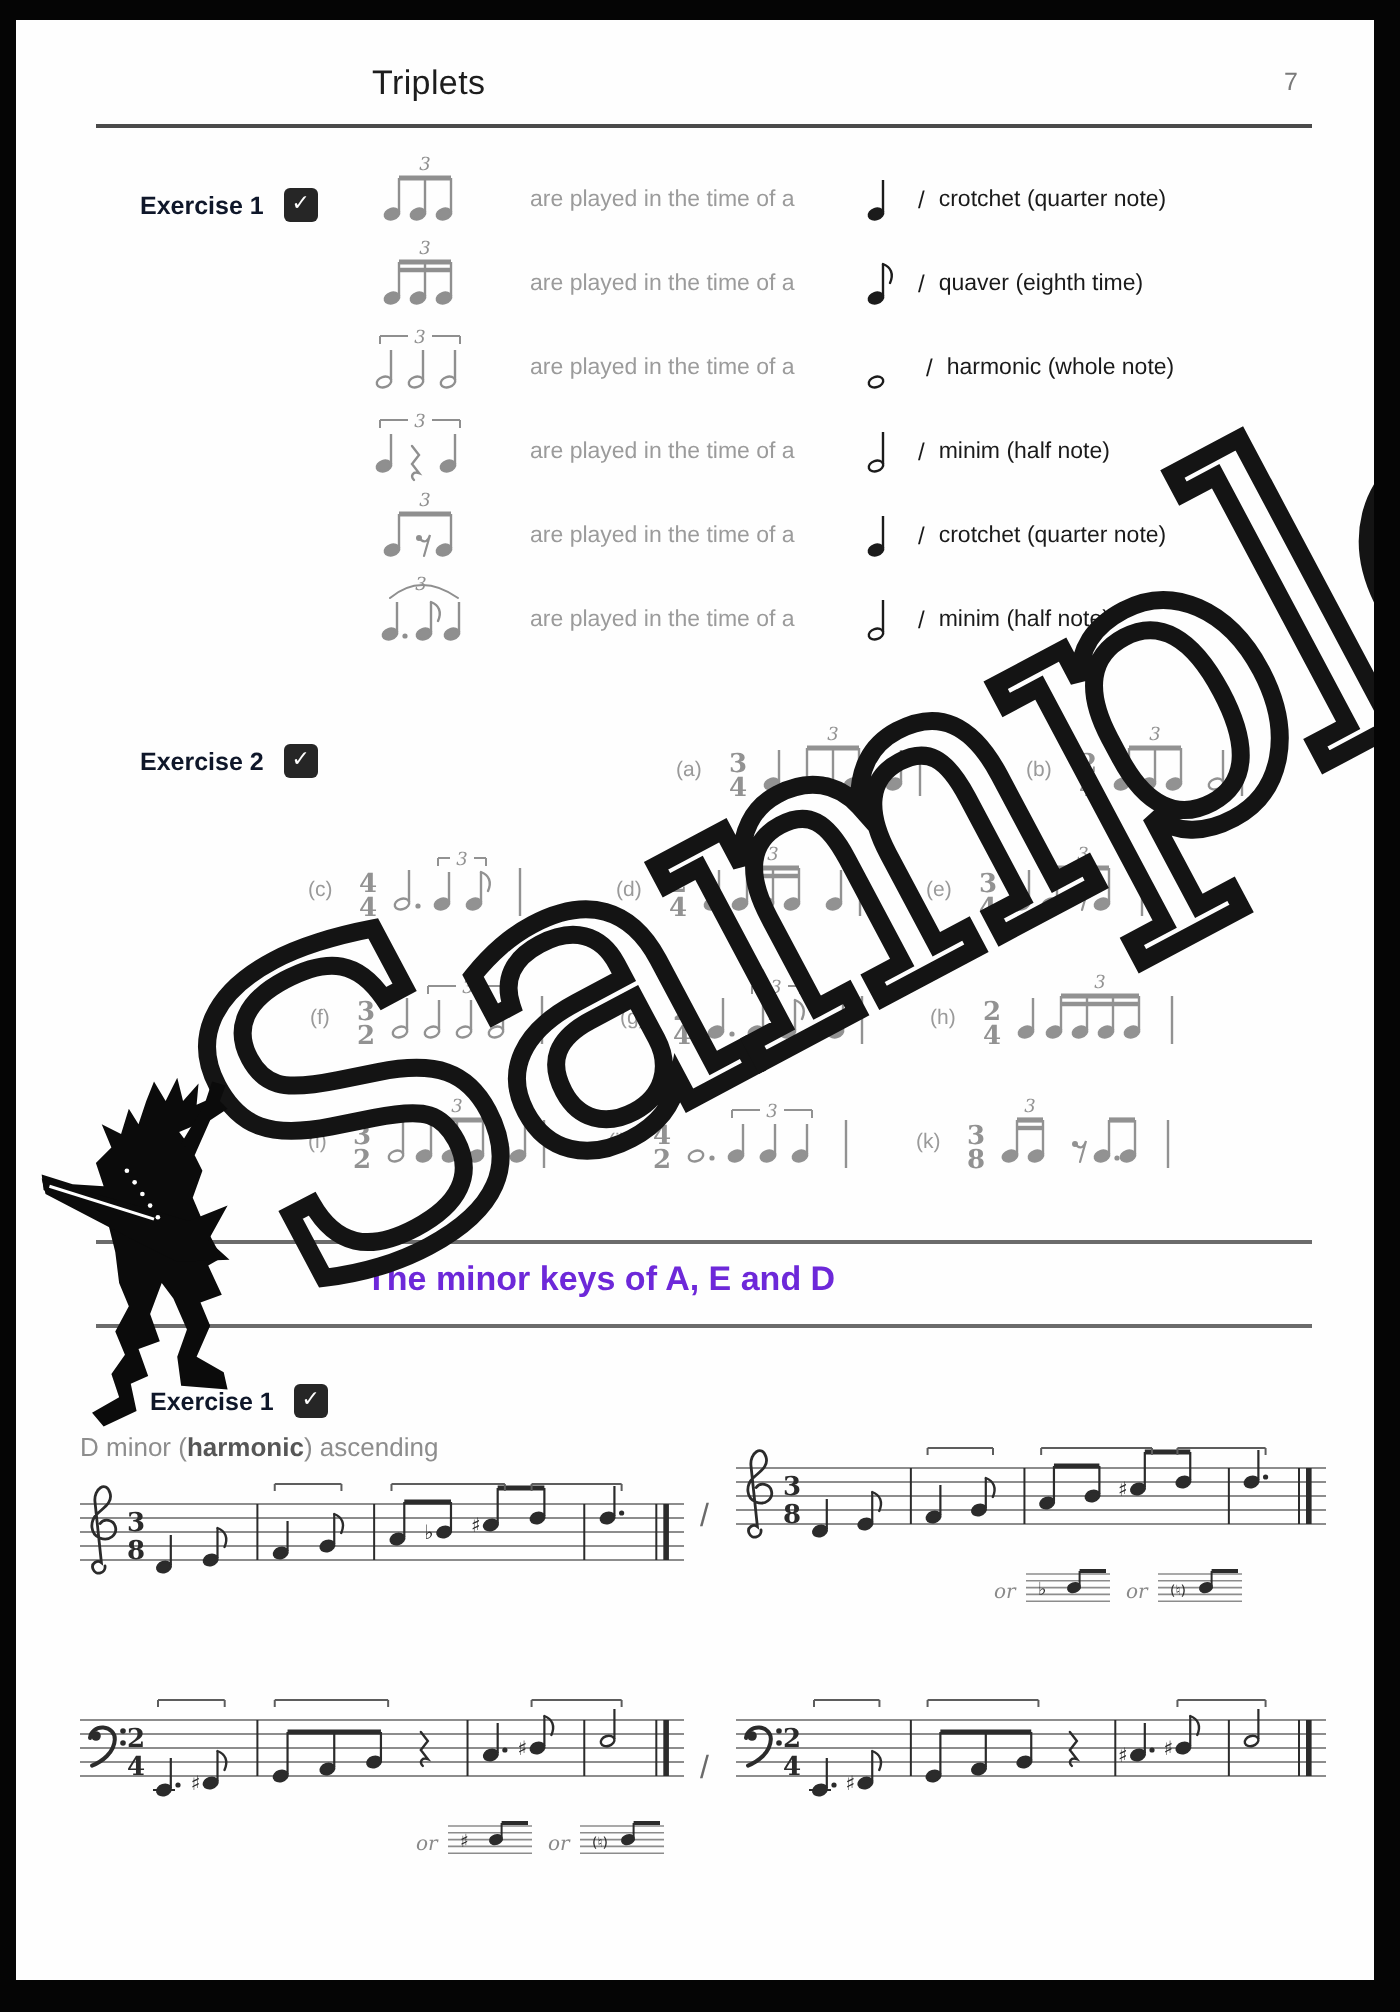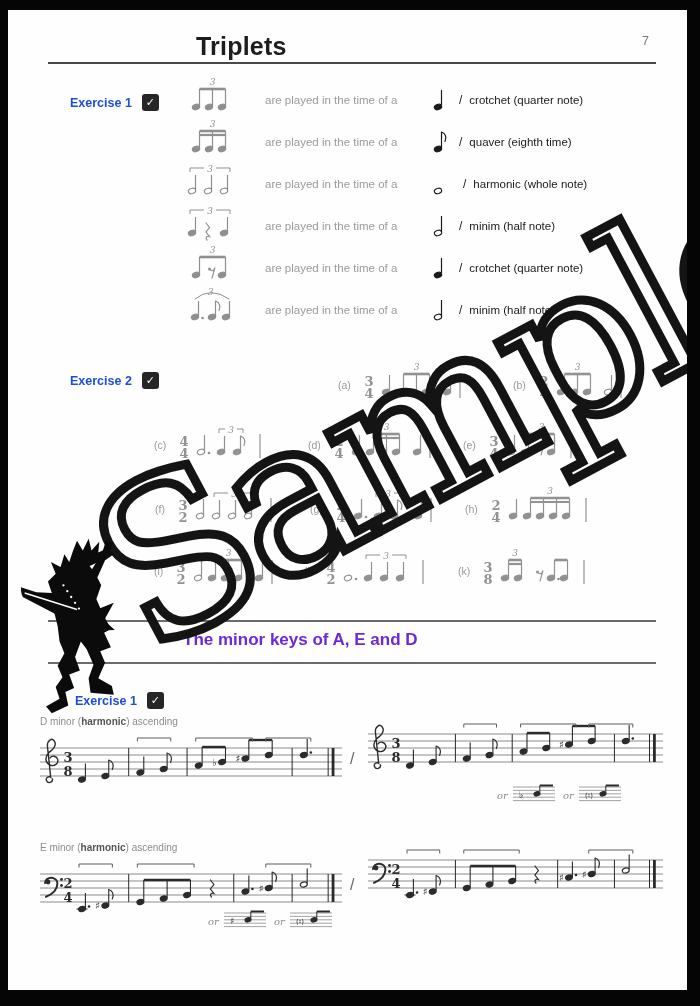--- a/index.html
+++ b/index.html
@@ -1,38 +1,38 @@
 <!DOCTYPE html>
 <html><head>
 <meta charset="utf-8">
 <style>
   html,body{margin:0;padding:0}
   body{width:700px;height:1006px;background:#050505;position:relative;overflow:hidden;
        font-family:"Liberation Sans",sans-serif;}
   .page{position:absolute;left:8px;top:10px;width:679px;height:980px;background:#fefefe;}
-  .title{position:absolute;left:188px;top:22px;font-size:25px;font-weight:bold;color:#1d1d1d;letter-spacing:.2px}
+  .title{position:absolute;left:178px;top:22px;font-size:17px;font-weight:normal;color:#1d1d1d;letter-spacing:.2px}
   .pagenum{position:absolute;left:634px;top:24px;font-size:12.5px;color:#7a7a7a}
   .rule{position:absolute;background:#4a4a4a}
   .rule-title{left:40px;top:52px;width:608px;height:2px}
   .rule-h2{left:40px;width:608px;height:1.5px;background:#6b6b6b}
   .exhead{position:absolute;display:flex;align-items:center;gap:10px}
-  .exlabel{font-size:12.5px;font-weight:bold;color:#1d4ed8}
+  .exlabel{font-size:12.5px;font-weight:bold;color:#0f172a}
   .checkbox{width:17px;height:17px;background:#262626;border-radius:3px;color:#fff;
             display:flex;align-items:center;justify-content:center;font-size:11px;line-height:1}
   .ex1row{position:absolute;left:157px;width:505px;height:46px;display:flex;align-items:center}
   .figbox{width:100px;display:flex;justify-content:center}
   .mid{width:165px;font-size:11.5px;color:#9b9b9b}
   .ansbox{display:flex;align-items:center;gap:7px}
   .slash{font-size:12px;color:#1a1a1a}
   .ans{font-size:11.5px;color:#1a1a1a}
   .ex2item{position:absolute;display:flex;align-items:center;gap:8px;height:46px}
   .itemid{font-size:10.5px;color:#9a9a9a}
   .h2{position:absolute;left:175px;top:620px;font-size:17px;font-weight:bold;color:#6d28d9}
   .scale{position:absolute;width:315px}
-  .sclabel{font-size:10px;color:#8d8d8d;margin-bottom:3px}
+  .sclabel{font-size:13px;color:#8d8d8d;margin-bottom:3px}
   .sclabel b{color:#565656}
   .bigslash{position:absolute;font-size:16px;color:#6a6a6a}
   .altstack{position:absolute;display:flex;gap:2px}
   svg.fig,svg.staff{display:block}
 </style>
 </head>
 <body>
 
 <div class="page">
 
@@ -565,21 +565,20 @@
         <line x1="18" y1="15.2" x2="60" y2="15.2" stroke="#8c8c8c" stroke-width="0.8"></line>
         <line x1="18" y1="18.6" x2="60" y2="18.6" stroke="#8c8c8c" stroke-width="0.8"></line>
         <text x="24" y="15.5" fill="#2b2b2b" font-size="7" text-anchor="start" font-family="&quot;DejaVu Sans&quot;,sans-serif">(♮)</text>
         <ellipse cx="42" cy="11.8" rx="3" ry="2.1" transform="rotate(-18 42 11.8)" fill="#2b2b2b" stroke="#2b2b2b" stroke-width="1.2"></ellipse>
         <line x1="44.8" y1="10.8" x2="44.8" y2="3.5" stroke="#2b2b2b" stroke-width="1"></line>
         <line x1="44.8" y1="3.5" x2="58" y2="3.5" stroke="#2b2b2b" stroke-width="2"></line>
       </svg>
   </div>
 
   <div class="scale" style="left:32px;top:832px">
-    <div class="sclabel"><span>E minor (</span><b>harmonic</b><span>) ascending</span></div>
     <svg class="staff" viewBox="0 0 302 64" width="302" height="64">
         <line x1="0" y1="18" x2="302" y2="18" stroke="#8c8c8c" stroke-width="1"></line>
         <line x1="0" y1="25" x2="302" y2="25" stroke="#8c8c8c" stroke-width="1"></line>
         <line x1="0" y1="32" x2="302" y2="32" stroke="#8c8c8c" stroke-width="1"></line>
         <line x1="0" y1="39" x2="302" y2="39" stroke="#8c8c8c" stroke-width="1"></line>
         <line x1="0" y1="46" x2="302" y2="46" stroke="#8c8c8c" stroke-width="1"></line>
         <path d="M5 27 a6 5.5 0 1 1 12.4 0.8 c-0.3 6.5 -6.4 11 -11.4 13" stroke="#2b2b2b" stroke-width="2" fill="none" stroke-linecap="round"></path>
         <circle cx="8" cy="26" r="2.4" fill="#2b2b2b"></circle>
         <circle cx="21.5" cy="23.5" r="1.4" fill="#2b2b2b"></circle>
         <circle cx="21.5" cy="29.5" r="1.4" fill="#2b2b2b"></circle>

